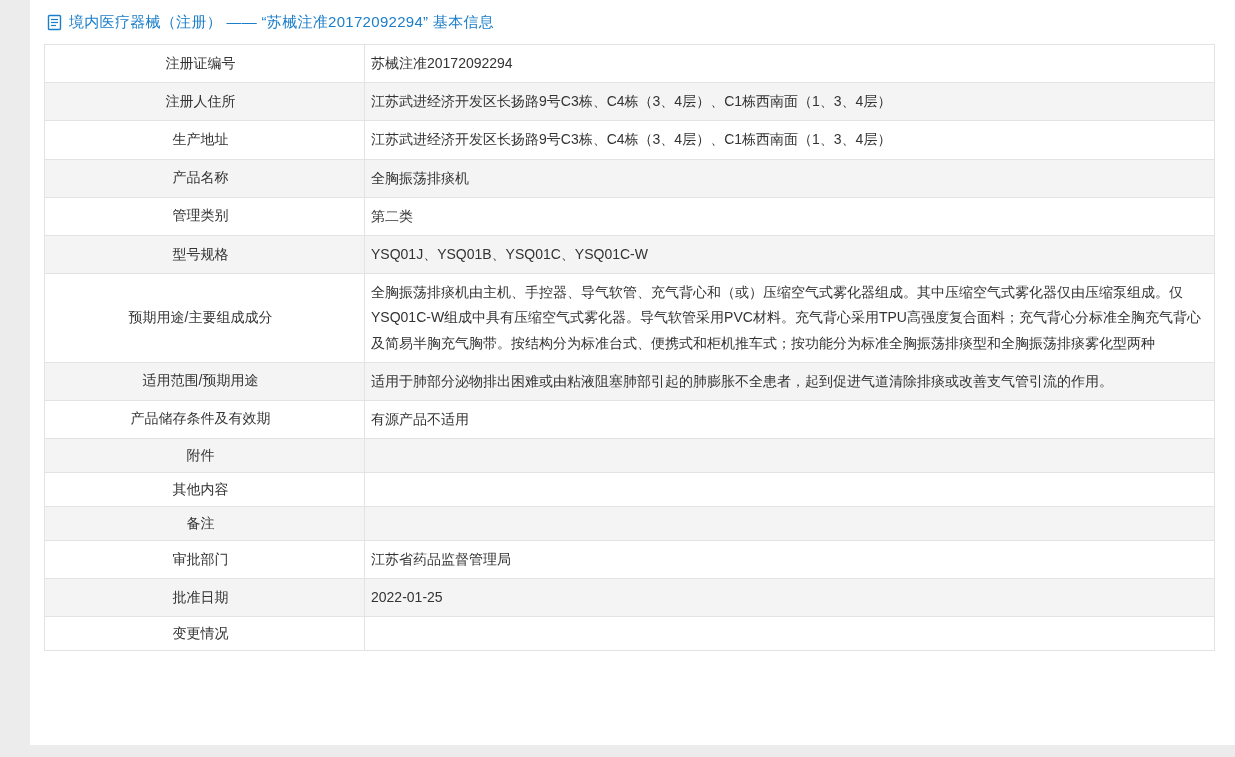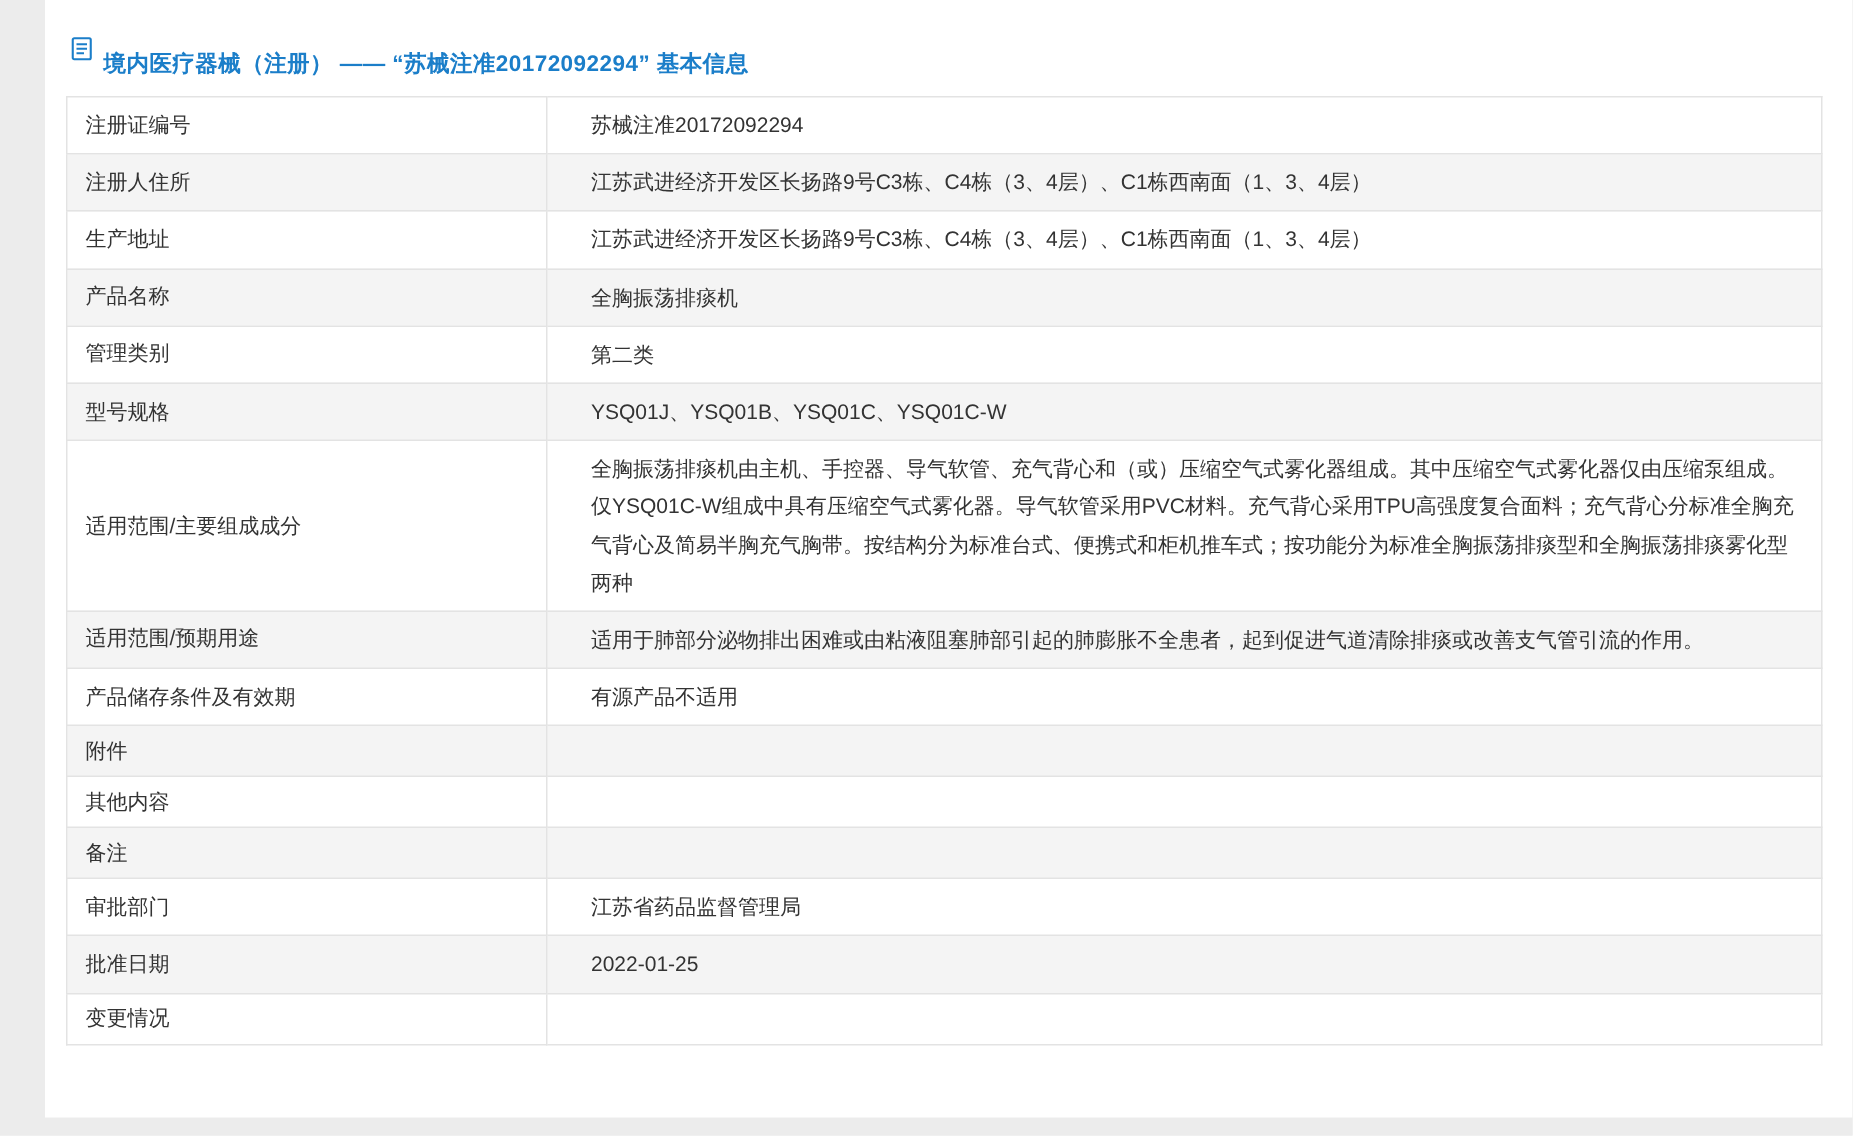--- a/index.html
+++ b/index.html
@@ -22,49 +22,48 @@
   .card-header {
     display: flex;
     align-items: center;
     gap: 7px;
     padding: 13px 0 12px 3px;
   }
   .doc-icon { display: inline-flex; align-items: center; }
   .title {
     color: #1b7ec9;
     font-size: 15px;
-    font-weight: bold;
+    font-weight: normal;
     letter-spacing: 0.3px;
-    margin-top: 20px;
   }
   table.info-table {
     border-collapse: collapse;
     width: 100%;
     background: #ffffff;
   }
   .info-table td {
     border: 1px solid #e3e3e3;
     font-size: 14px;
     color: #333333;
     padding: 6px 12px;
     height: 34px;
     vertical-align: middle;
   }
   .info-table tr:nth-child(even) { background: #f4f4f4; }
   td.label-cell {
     width: 320px;
-    text-align: left;
+    text-align: center;
     padding-right: 20px;
     color: #333333;
     white-space: nowrap;
   }
   td.value-cell {
     text-align: left;
     line-height: 1.8;
-    padding-left: 29px;
+    padding-left: 6px;
   }
 </style>
 </head>
 <body>
 
 <div class="page-wrap">
   <div class="card">
 
     <div class="card-header">
       <span class="doc-icon">
@@ -98,21 +97,21 @@
           </tr>
           <tr>
             <td class="label-cell">管理类别</td>
             <td class="value-cell">第二类</td>
           </tr>
           <tr>
             <td class="label-cell">型号规格</td>
             <td class="value-cell">YSQ01J、YSQ01B、YSQ01C、YSQ01C-W</td>
           </tr>
           <tr>
-            <td class="label-cell">适用范围/主要组成成分</td>
+            <td class="label-cell">预期用途/主要组成成分</td>
             <td class="value-cell">全胸振荡排痰机由主机、手控器、导气软管、充气背心和（或）压缩空气式雾化器组成。其中压缩空气式雾化器仅由压缩泵组成。仅YSQ01C-W组成中具有压缩空气式雾化器。导气软管采用PVC材料。充气背心采用TPU高强度复合面料；充气背心分标准全胸充气背心及简易半胸充气胸带。按结构分为标准台式、便携式和柜机推车式；按功能分为标准全胸振荡排痰型和全胸振荡排痰雾化型两种</td>
           </tr>
           <tr>
             <td class="label-cell">适用范围/预期用途</td>
             <td class="value-cell">适用于肺部分泌物排出困难或由粘液阻塞肺部引起的肺膨胀不全患者，起到促进气道清除排痰或改善支气管引流的作用。</td>
           </tr>
           <tr>
             <td class="label-cell">产品储存条件及有效期</td>
             <td class="value-cell">有源产品不适用</td>
           </tr>

